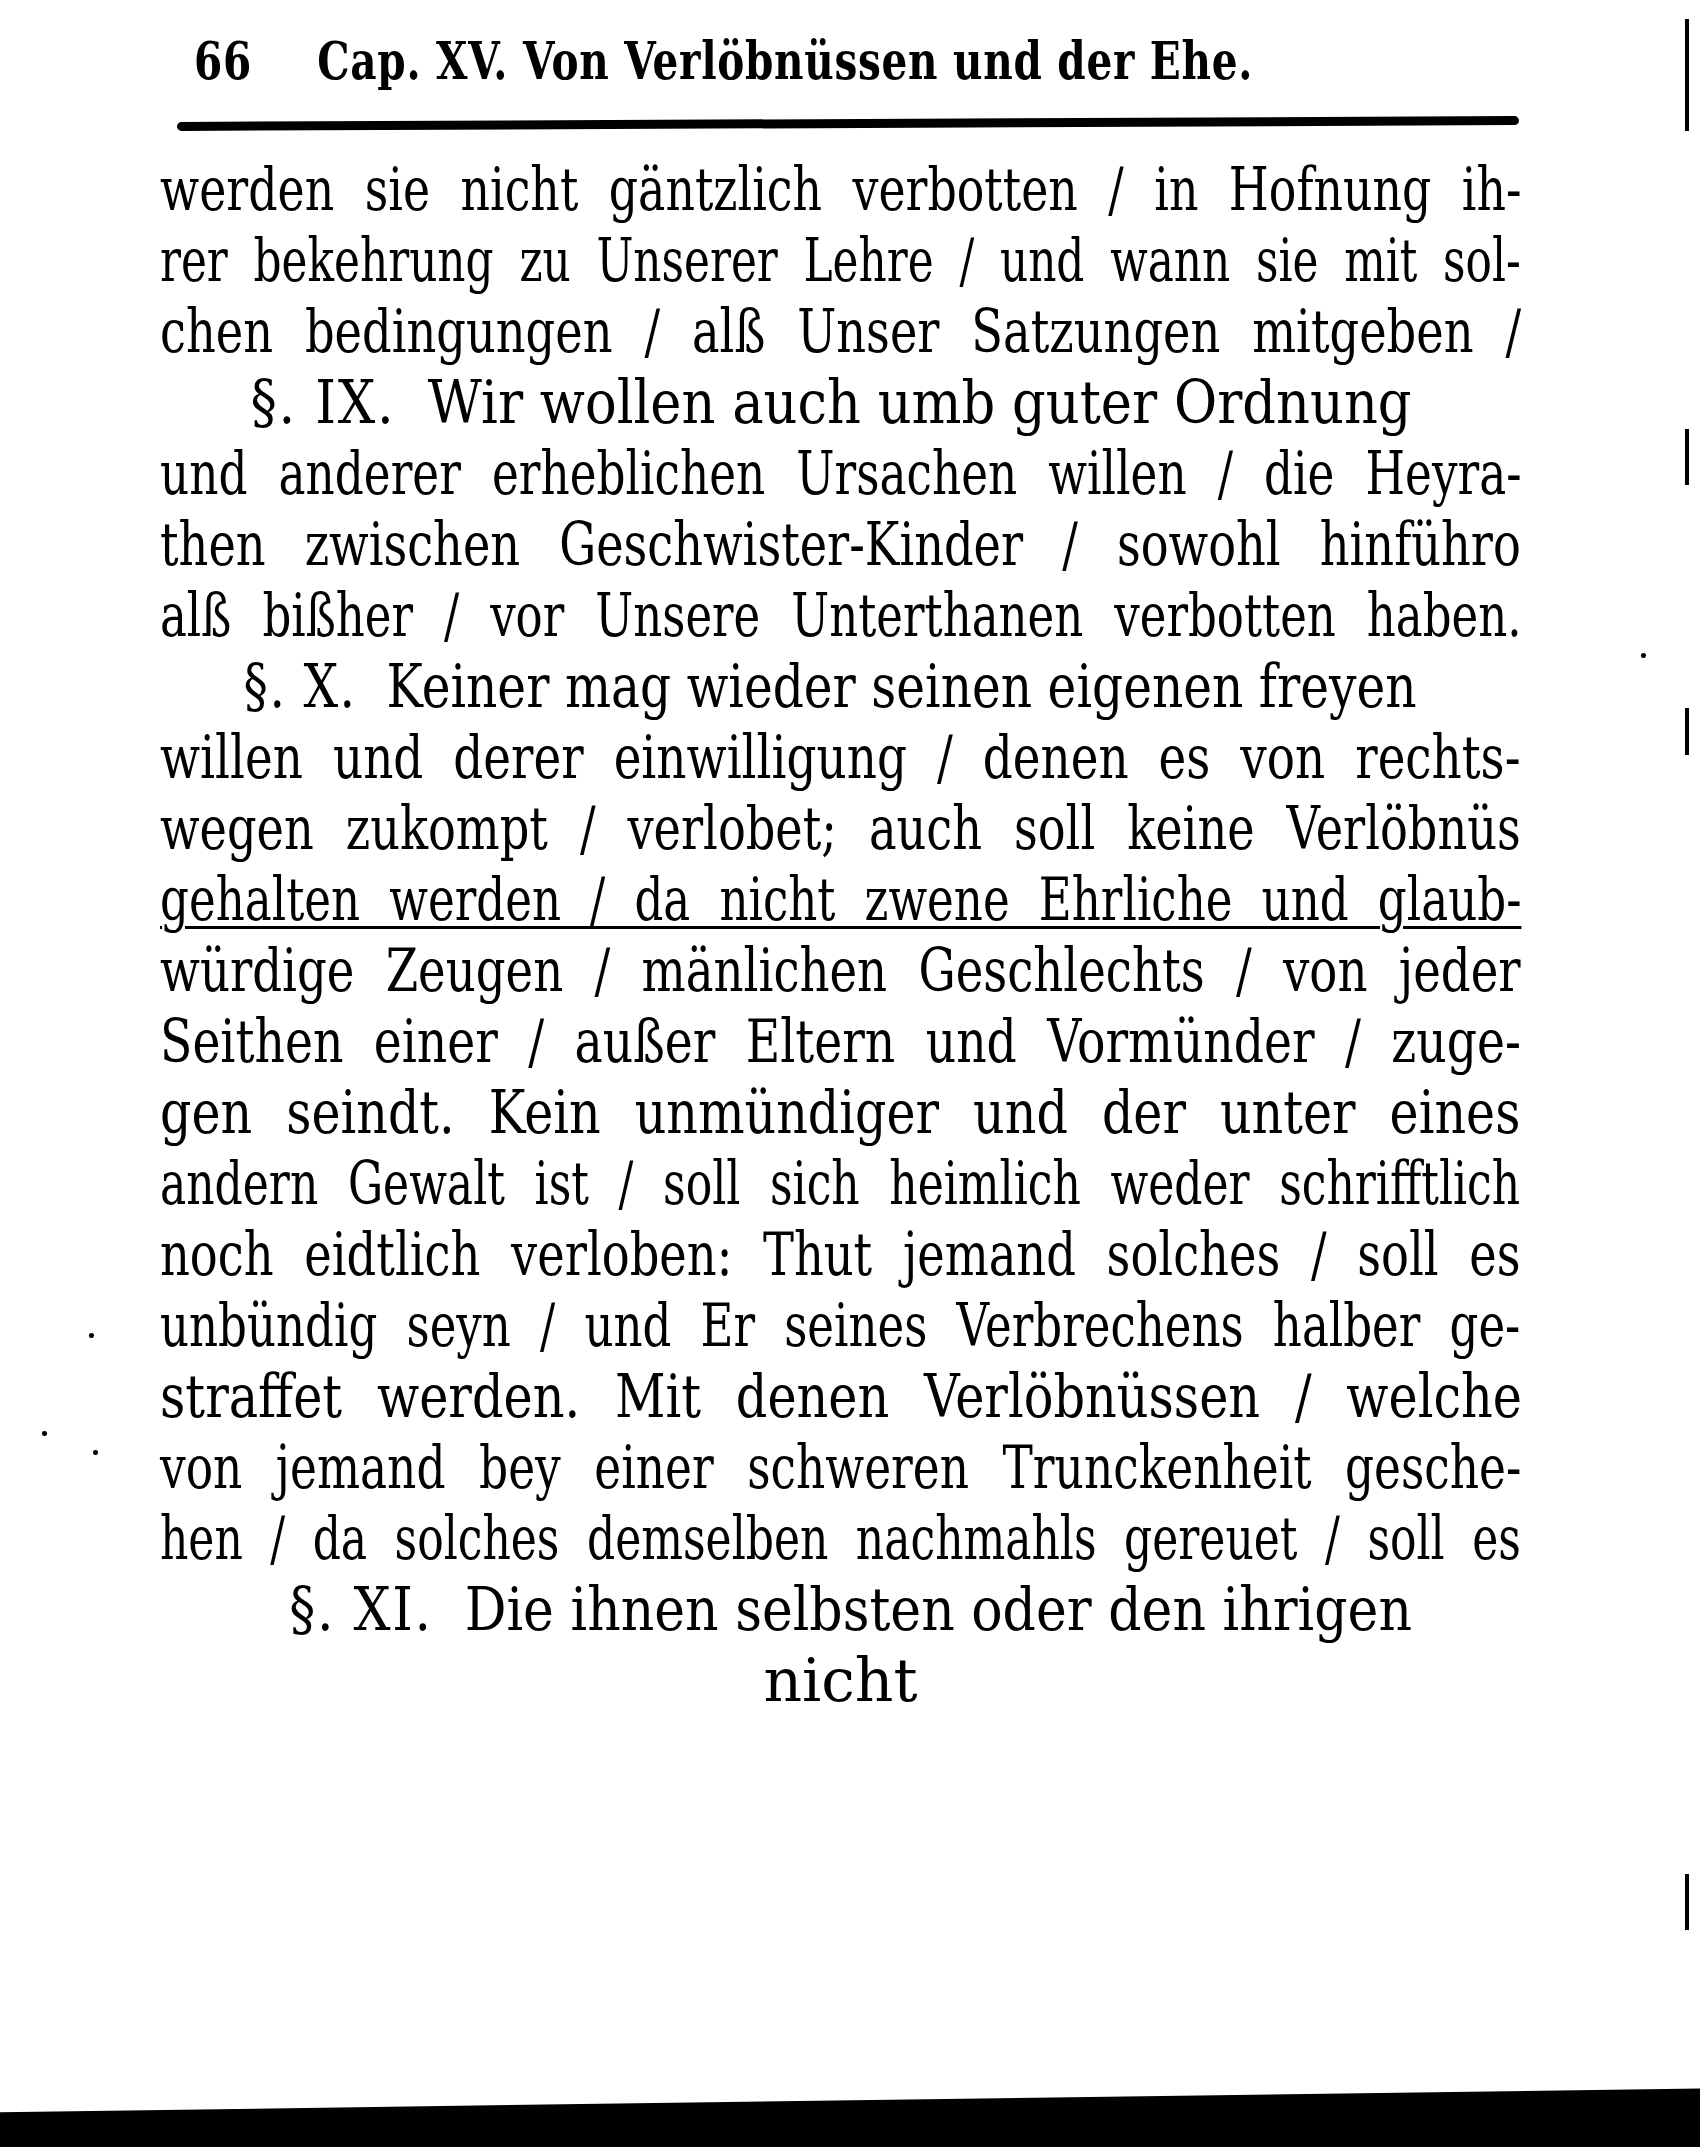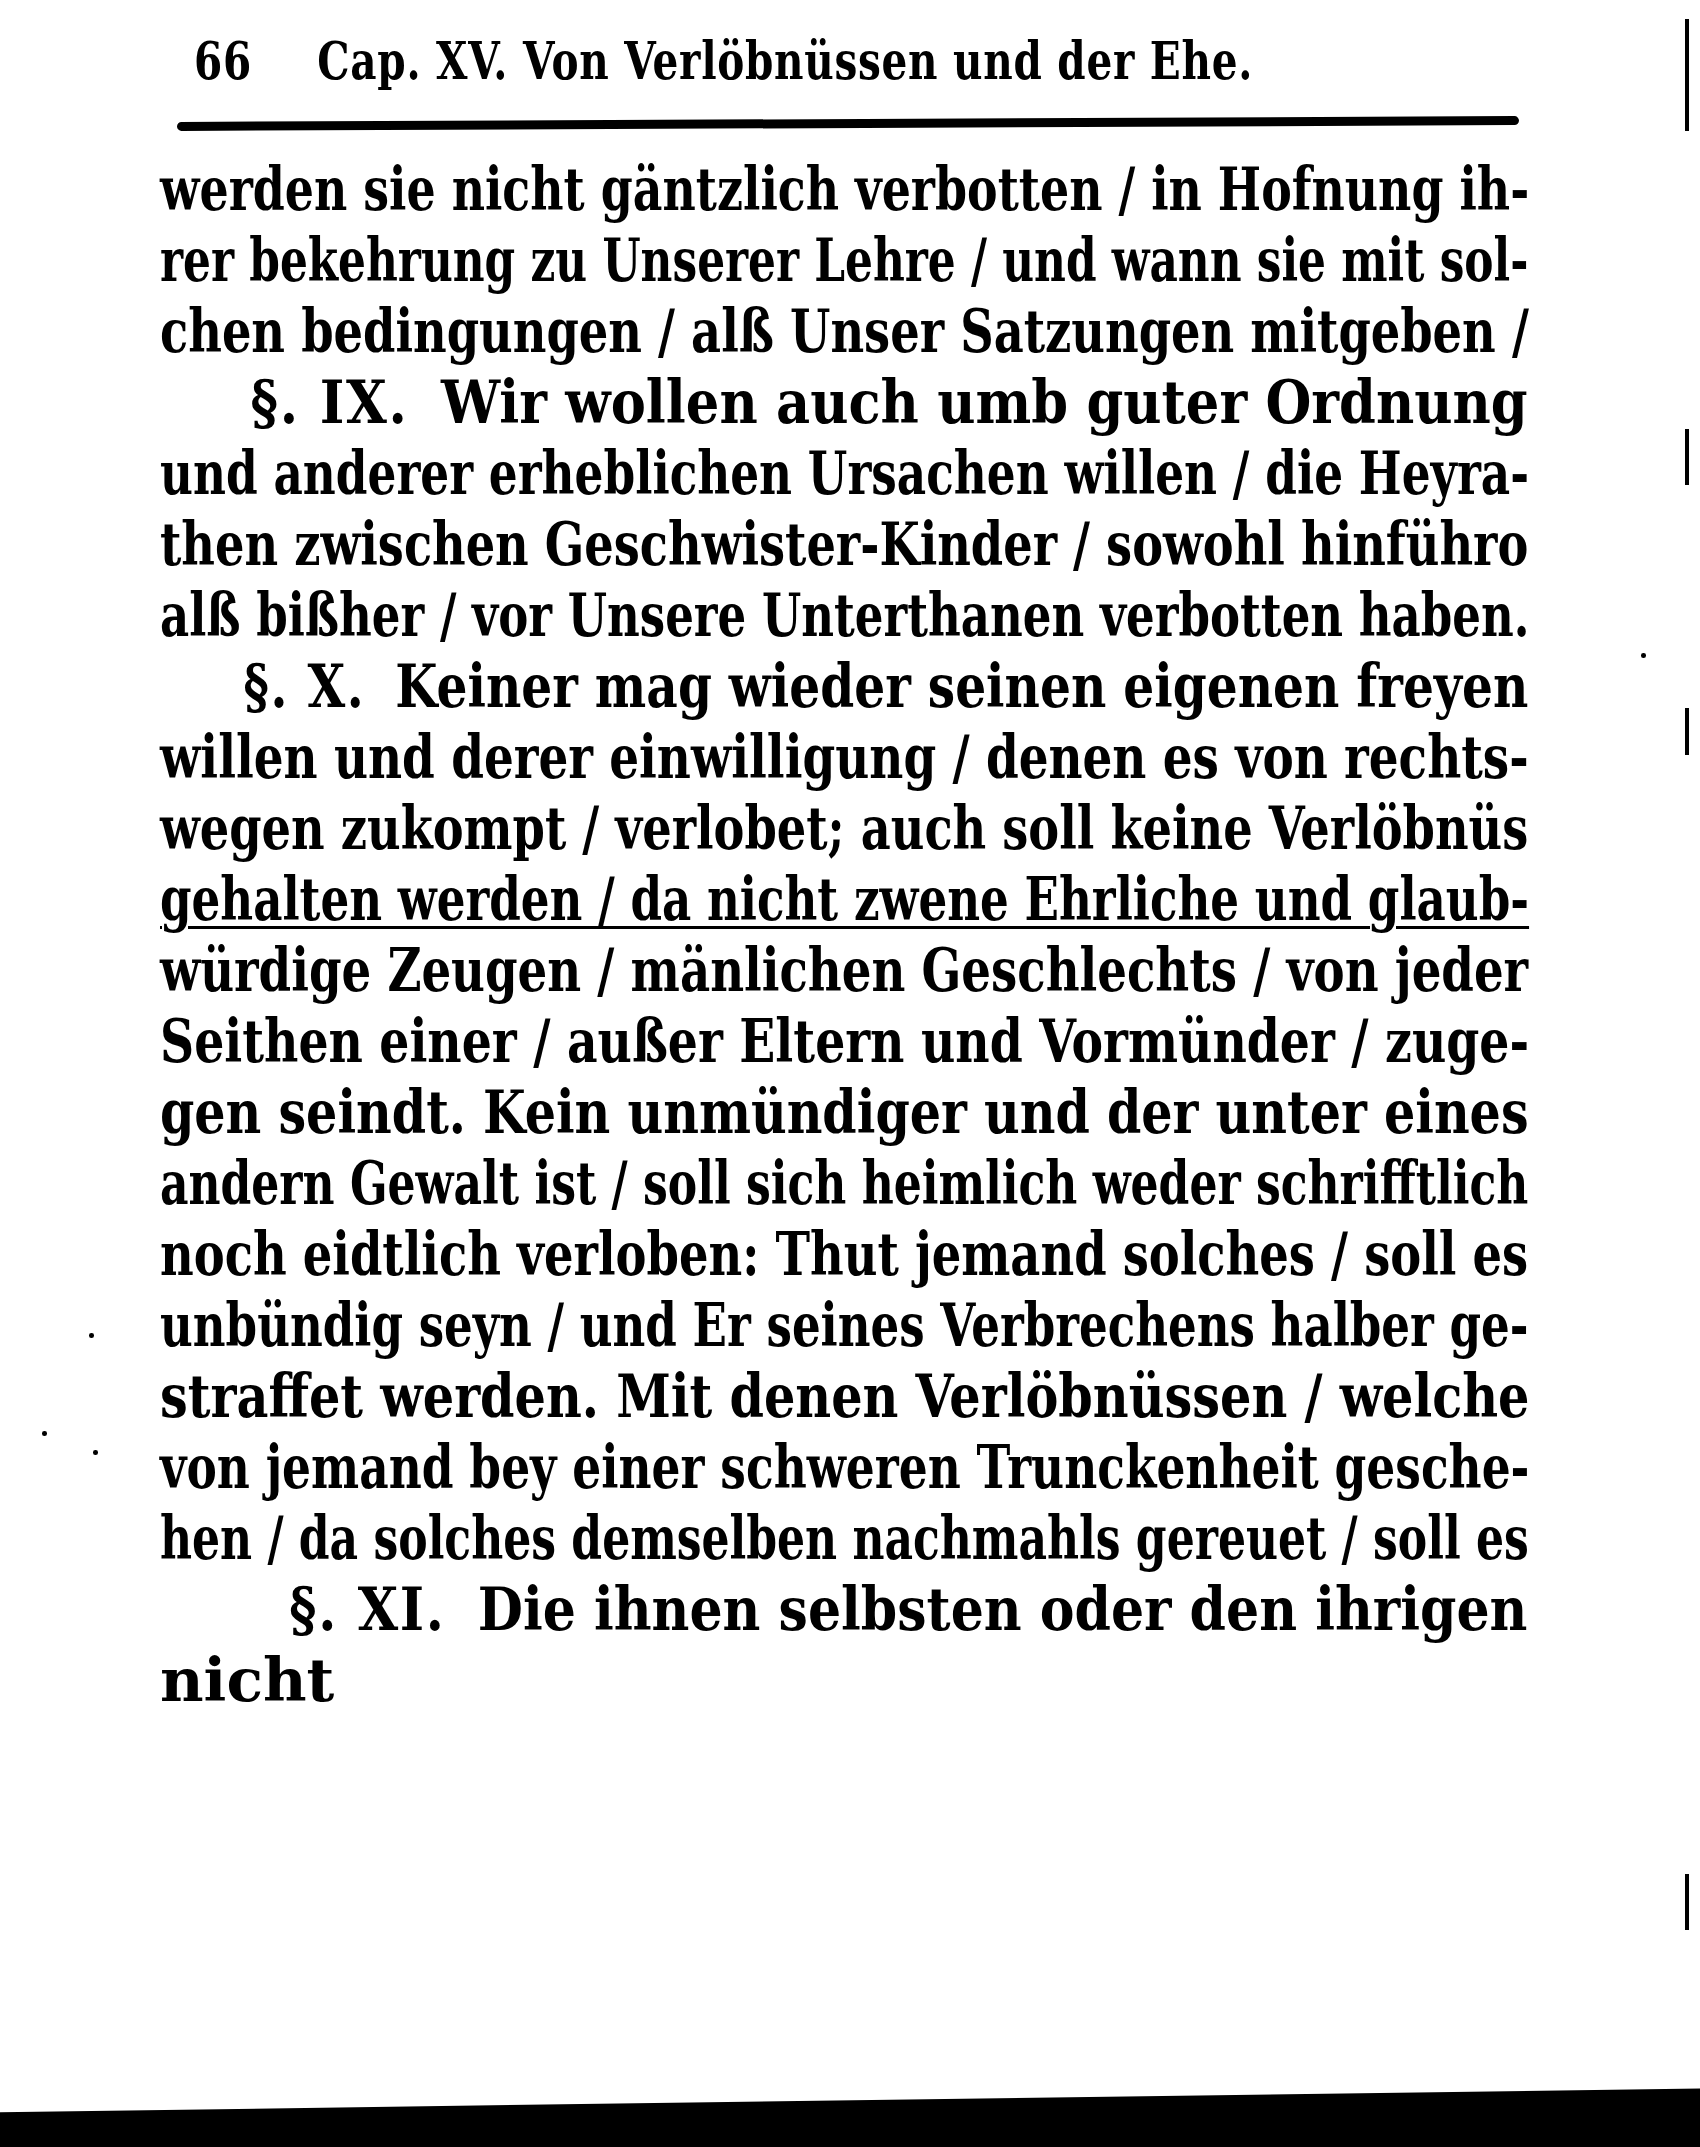--- a/index.html
+++ b/index.html
@@ -15,31 +15,31 @@
       font-size:52px; line-height:65px; letter-spacing:0.9px;
       transform:scaleX(0.78); transform-origin:left center; white-space:nowrap;
     }
     .header .pgno { display:inline-block; margin-right:84px; }
     .rule {
       position:absolute; left:177px; top:119px; width:1342px; height:9.3px;
       background:#000; border-radius:4.7px; transform:rotate(-0.25deg);
     }
     .body-text {
       position:absolute; left:160px; top:154px; width:1361px;
-      font-family:"DejaVu Serif", serif; font-weight:bold;
+      font-family:"DejaVu Serif", serif; font-weight:normal;
       font-size:60px; line-height:71px;
     }
     .line {
       display:block; height:71px; white-space:nowrap;
       transform-origin:left center;
     }
     .line.just { text-align:justify; text-align-last:justify; }
     .line.indent { padding-left:103px; }
     .line.indent2 { padding-left:149px; }
-    .line.right { text-align:left; }
+    .line.right { text-align:center; }
     .sec { letter-spacing:1.9px; margin-right:37px; }
     .underline { text-decoration:underline; text-decoration-thickness:2.8px; text-underline-offset:5.6px; }
     .bottom-band {
       position:absolute; left:-18.6px; top:2088px; width:1753px; height:84px;
       background:#000; transform:rotate(-0.8deg); transform-origin:right top;
     }
     .margin-mark { position:absolute; width:3.7px; background:#000; }
     .speck { position:absolute; width:4.7px; height:4.7px; background:#000; border-radius:50%; }
   </style>
 </head>

